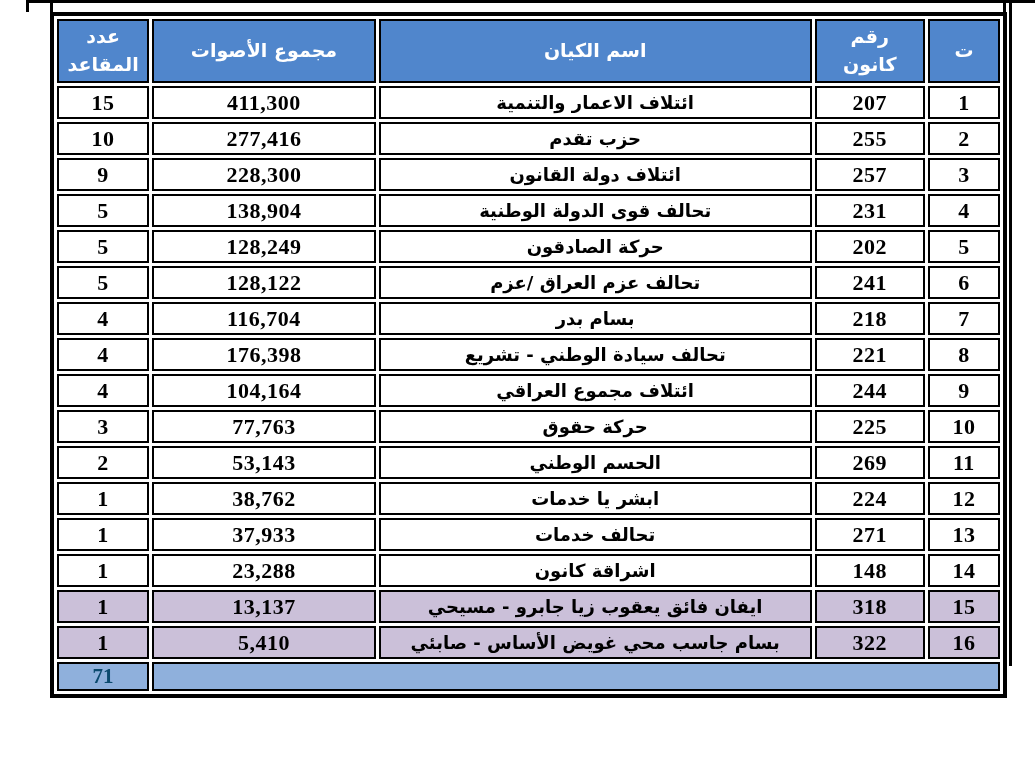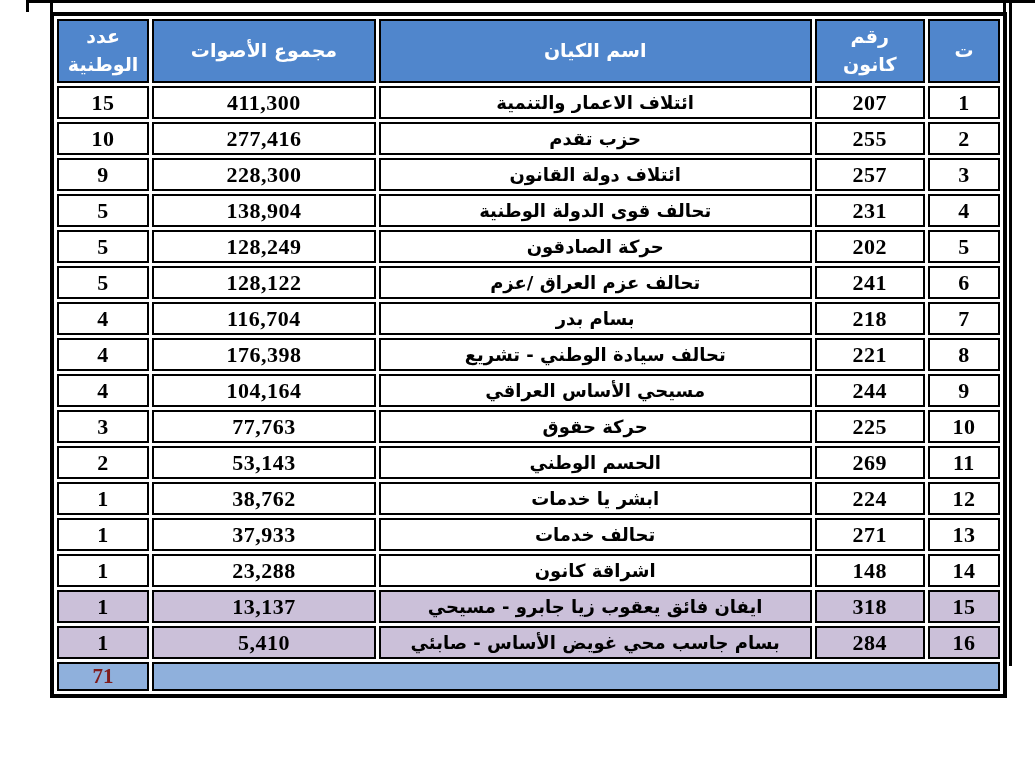--- a/index.html
+++ b/index.html
@@ -74,21 +74,21 @@
   }
   .name {
     font-weight: bold;
     font-size: 18px;
     margin-left: 46px;
   }
   tr.highlight td { background: #CBC0D9; }
   tfoot td {
     height: 23px;
     background: #8FB0DC;
-    color: #7f1d1d;
+    color: #0c4a6e;
   }
   tfoot .total-seats {
     font-family: "Liberation Serif", "DejaVu Serif", serif;
     font-weight: bold;
     font-size: 21px;
   }
   col.c-index  { width: 72px; }
   col.c-entnum { width: 110px; }
   col.c-name   { width: 432px; }
   col.c-votes  { width: 223px; }
@@ -110,21 +110,21 @@
     <col class="c-name">
     <col class="c-votes">
     <col class="c-seats">
   </colgroup>
   <thead>
     <tr>
       <th>ت</th>
       <th>رقم كانون</th>
       <th>اسم الكيان</th>
       <th>مجموع الأصوات</th>
-      <th>عدد الوطنية</th>
+      <th>عدد المقاعد</th>
     </tr>
   </thead>
   <tbody>
       <tr>
     <td class="serif">1</td>
     <td class="serif">207</td>
     <td class="name">ائتلاف الاعمار والتنمية</td>
     <td class="serif">411,300</td>
     <td class="serif">15</td>
   </tr>
@@ -173,21 +173,21 @@
       <tr>
     <td class="serif">8</td>
     <td class="serif">221</td>
     <td class="name">تحالف سيادة الوطني - تشريع</td>
     <td class="serif">176,398</td>
     <td class="serif">4</td>
   </tr>
       <tr>
     <td class="serif">9</td>
     <td class="serif">244</td>
-    <td class="name">مسيحي الأساس العراقي</td>
+    <td class="name">ائتلاف مجموع العراقي</td>
     <td class="serif">104,164</td>
     <td class="serif">4</td>
   </tr>
       <tr>
     <td class="serif">10</td>
     <td class="serif">225</td>
     <td class="name">حركة حقوق</td>
     <td class="serif">77,763</td>
     <td class="serif">3</td>
   </tr>
@@ -221,21 +221,21 @@
   </tr>
       <tr class="highlight">
     <td class="serif">15</td>
     <td class="serif">318</td>
     <td class="name">ايفان فائق يعقوب زيا جابرو - مسيحي</td>
     <td class="serif">13,137</td>
     <td class="serif">1</td>
   </tr>
       <tr class="highlight">
     <td class="serif">16</td>
-    <td class="serif">284</td>
+    <td class="serif">322</td>
     <td class="name">بسام جاسب محي غويض الأساس - صابئي</td>
     <td class="serif">5,410</td>
     <td class="serif">1</td>
   </tr>
     </tbody>
   <tfoot>
     <tr>
       <td colspan="4" class="total-merged"></td>
       <td class="total-seats">71</td>
     </tr>

